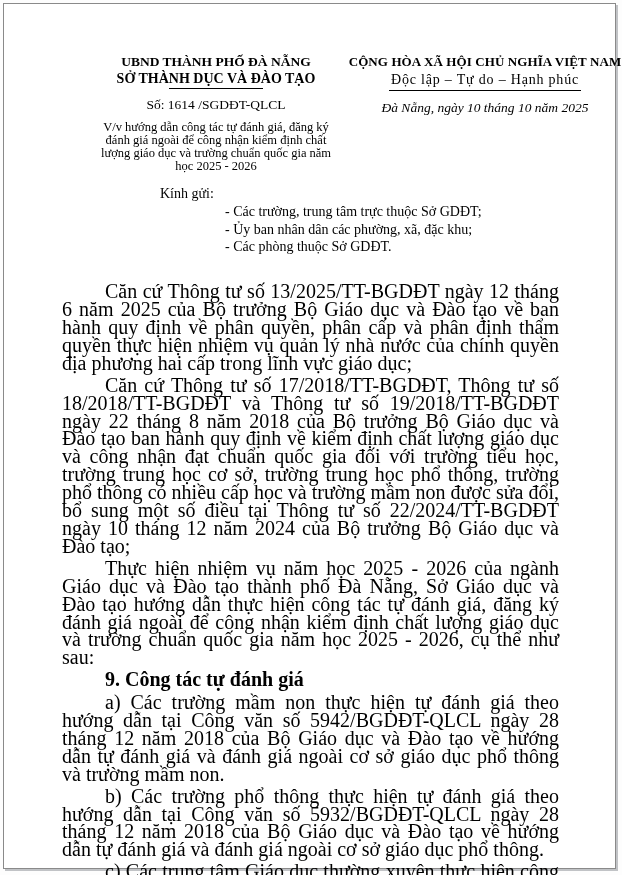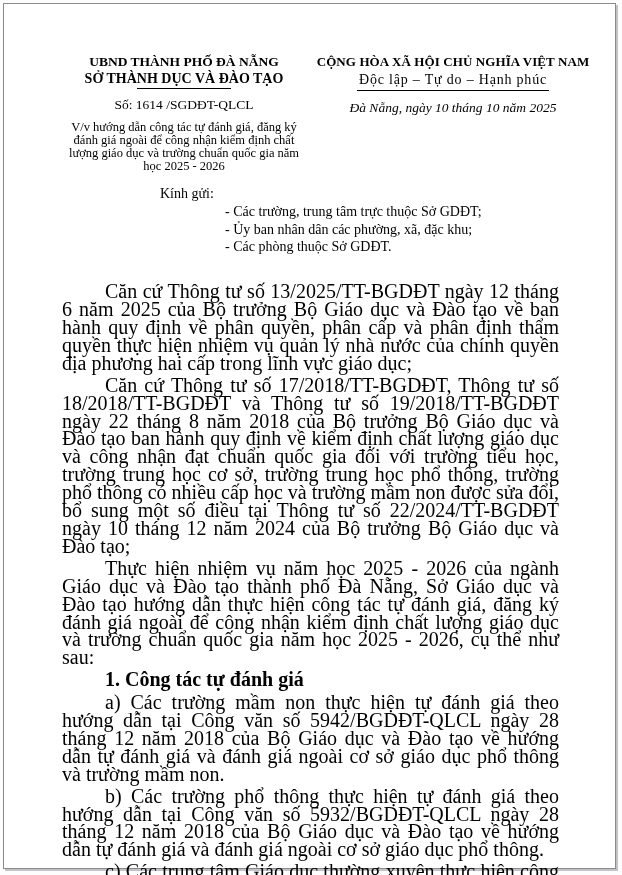--- a/index.html
+++ b/index.html
@@ -27,20 +27,21 @@
   .header {
     display: flex;
     justify-content: space-between;
     margin-top: 50px;
     margin-right: -18px;
   }
   .col-left {
     width: 244px;
     text-align: center;
     flex-shrink: 0;
+    margin-left: 32px;
   }
   .col-right {
     width: 294px;
     text-align: center;
     flex-shrink: 0;
   }
   .org-parent {
     font-size: 13.5px;
     font-weight: bold;
     white-space: nowrap;
@@ -148,19 +149,19 @@
       <div>- Các trường, trung tâm trực thuộc Sở GDĐT;</div>
       <div>- Ủy ban nhân dân các phường, xã, đặc khu;</div>
       <div>- Các phòng thuộc Sở GDĐT.</div>
     </div>
   </div>
 
   <div class="body-content">
     <p>Căn cứ Thông tư số 13/2025/TT-BGDĐT ngày 12 tháng 6 năm 2025 của Bộ trưởng Bộ Giáo dục và Đào tạo về ban hành quy định về phân quyền, phân cấp và phân định thẩm quyền thực hiện nhiệm vụ quản lý nhà nước của chính quyền địa phương hai cấp trong lĩnh vực giáo dục;</p>
     <p>Căn cứ Thông tư số 17/2018/TT-BGDĐT, Thông tư số 18/2018/TT-BGDĐT và Thông tư số 19/2018/TT-BGDĐT ngày 22 tháng 8 năm 2018 của Bộ trưởng Bộ Giáo dục và Đào tạo ban hành quy định về kiểm định chất lượng giáo dục và công nhận đạt chuẩn quốc gia đối với trường tiểu học, trường trung học cơ sở, trường trung học phổ thông, trường phổ thông có nhiều cấp học và trường mầm non được sửa đổi, bổ sung một số điều tại Thông tư số 22/2024/TT-BGDĐT ngày 10 tháng 12 năm 2024 của Bộ trưởng Bộ Giáo dục và Đào tạo;</p>
     <p>Thực hiện nhiệm vụ năm học 2025 - 2026 của ngành Giáo dục và Đào tạo thành phố Đà Nẵng, Sở Giáo dục và Đào tạo hướng dẫn thực hiện công tác tự đánh giá, đăng ký đánh giá ngoài để công nhận kiểm định chất lượng giáo dục và trường chuẩn quốc gia năm học 2025 - 2026, cụ thể như sau:</p>
-    <p class="heading">1. Công tác tự đánh giá</p>
+    <p class="heading">9. Công tác tự đánh giá</p>
     <p>a) Các trường mầm non thực hiện tự đánh giá theo hướng dẫn tại Công văn số 5942/BGDĐT-QLCL ngày 28 tháng 12 năm 2018 của Bộ Giáo dục và Đào tạo về hướng dẫn tự đánh giá và đánh giá ngoài cơ sở giáo dục phổ thông và trường mầm non.</p>
     <p>b) Các trường phổ thông thực hiện tự đánh giá theo hướng dẫn tại Công văn số 5932/BGDĐT-QLCL ngày 28 tháng 12 năm 2018 của Bộ Giáo dục và Đào tạo về hướng dẫn tự đánh giá và đánh giá ngoài cơ sở giáo dục phổ thông.</p>
     <p>c) Các trung tâm Giáo dục thường xuyên thực hiện công tác tự đánh giá hằng năm theo công văn số 5647/BGDĐT-QLCL ngày 27 tháng 10 năm 2022 của Bộ Giáo dục và Đào tạo về hướng dẫn thực hiện việc Kiểm định chất lượng giáo dục đối với trung tâm Giáo dục nghề nghiệp – Giáo dục thường xuyên, trung tâm Giáo dục thường xuyên.</p>
   </div>
 
 </div>
 
 </body></html>

